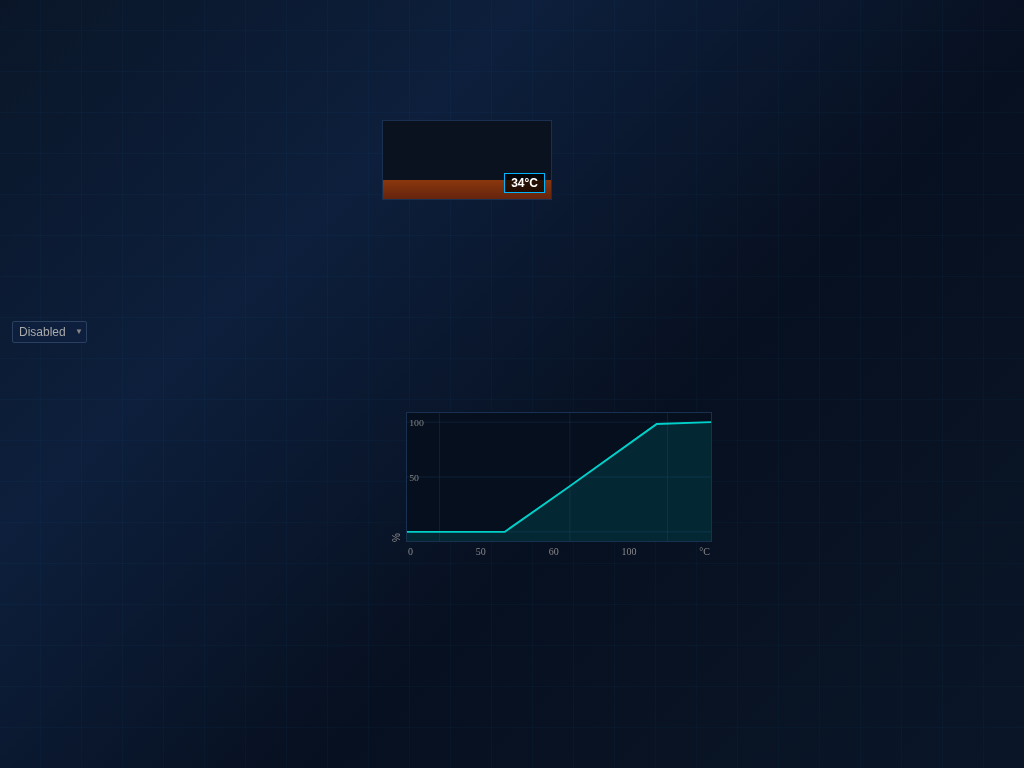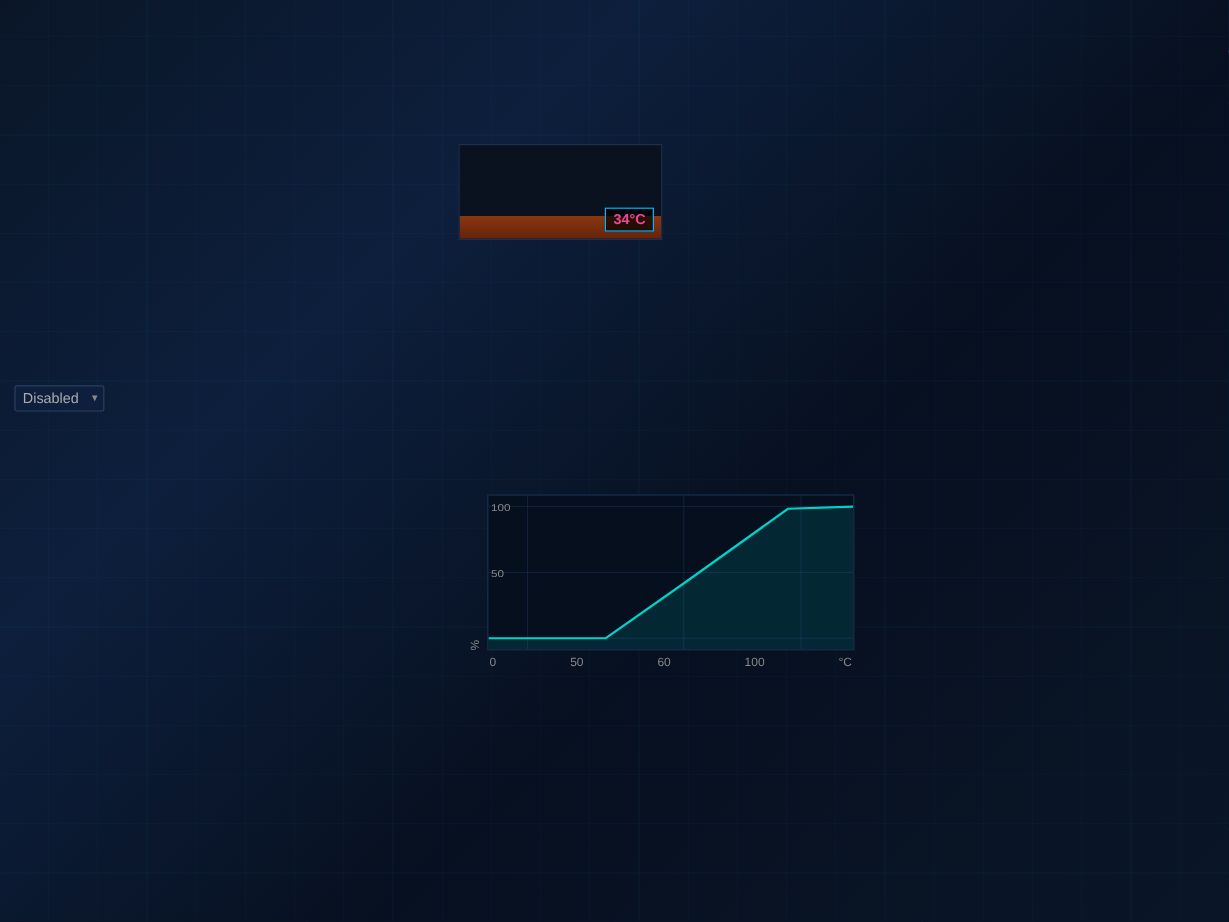--- a/index.html
+++ b/index.html
@@ -420,21 +420,21 @@
       right: 0;
       background: linear-gradient(180deg, #e05000 0%, #a03000 100%);
       opacity: 0.6;
     }
     .temp-badge {
       position: absolute;
       right: 6px;
       bottom: 6px;
       background: rgba(0,0,0,0.7);
       border: 1px solid #00b4ff;
-      color: #ec4899;
+      color: #ffffff;
       font-size: 12px;
       font-weight: bold;
       padding: 2px 6px;
     }
 
     
     .center-top {
       display: flex;
       gap: 8px;
     }
@@ -595,21 +595,21 @@
         </div>
         <div class="sata-item">
           <span>SATA6G_4: </span><span>N/A</span>
         </div>
       </div>
 
       <div class="fan-chart-section">
         <div class="fan-chart-title">CPU FAN</div>
         <div style="display:flex;align-items:flex-start;gap:4px;">
           <div style="color:#888;font-size:10px;writing-mode:vertical-rl;transform:rotate(180deg);height:130px;display:flex;align-items:center;">%</div>
-          <div style="flex:1;position:relative;">
+          <div style="flex:1;position:relative;font-family:Liberation Serif, serif;">
             <svg class="chart-svg" viewBox="0 0 280 140" preserveAspectRatio="none" style="background:#050f1e;border:1px solid #1a3050;">
 
               <line x1="0" y1="10" x2="280" y2="10" stroke="#1a3050" stroke-width="0.5"></line>
               <line x1="0" y1="70" x2="280" y2="70" stroke="#1a3050" stroke-width="0.5"></line>
               <line x1="0" y1="130" x2="280" y2="130" stroke="#1a3050" stroke-width="0.5"></line>
               <line x1="30" y1="0" x2="30" y2="140" stroke="#1a3050" stroke-width="0.5"></line>
               <line x1="150" y1="0" x2="150" y2="140" stroke="#1a3050" stroke-width="0.5"></line>
               <line x1="240" y1="0" x2="240" y2="140" stroke="#1a3050" stroke-width="0.5"></line>
 
               <text x="2" y="14" fill="#888" font-size="9">100</text>

